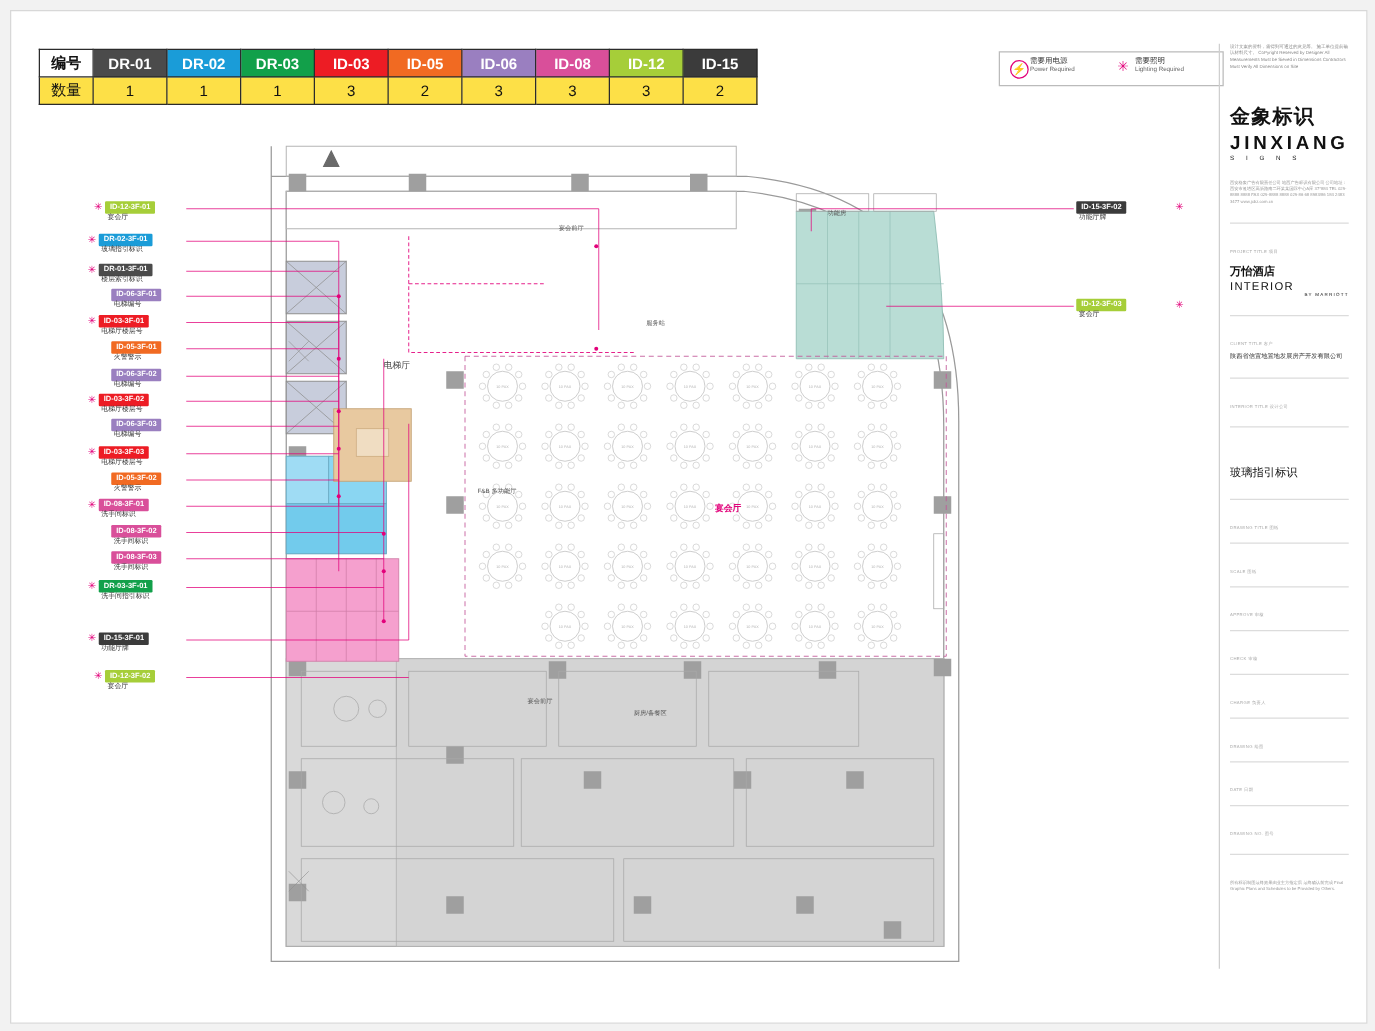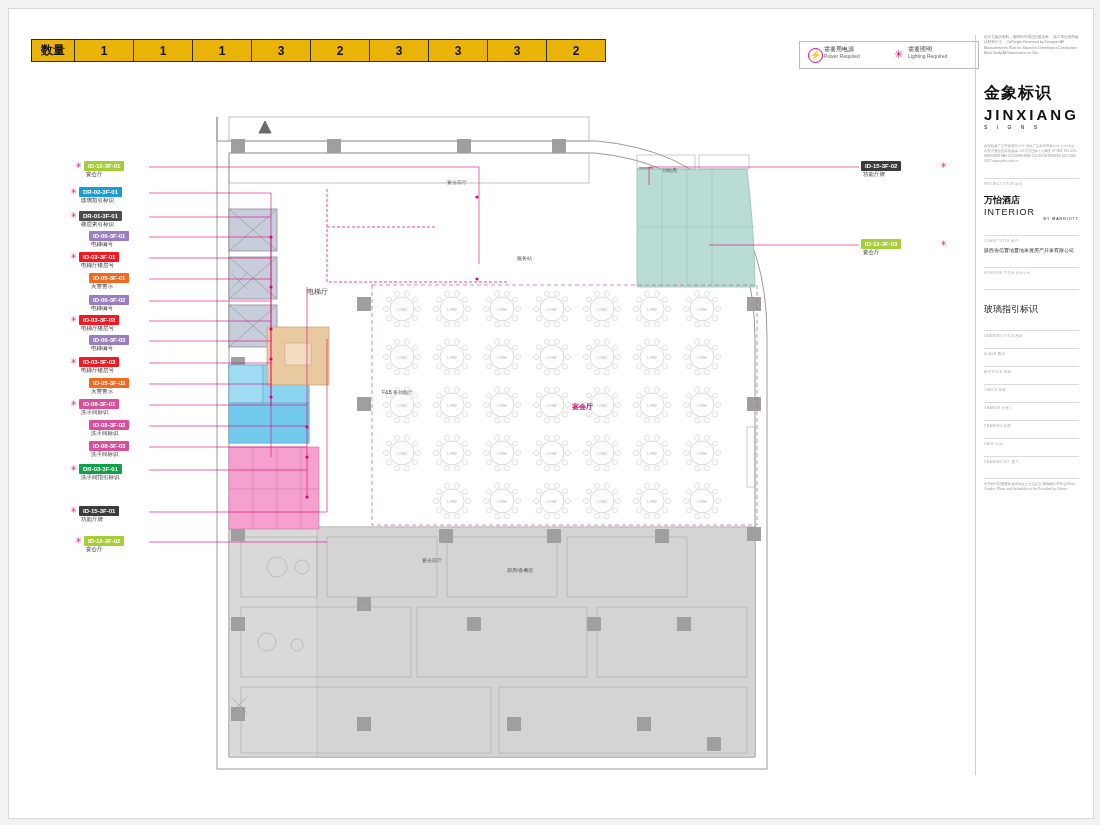--- a/index.html
+++ b/index.html
@@ -23,21 +23,21 @@
     border:1px solid #2b2b2b;
     width:58px;height:21px;
     text-align:center;vertical-align:middle;
     color:#ffffff;font-weight:bold;
     padding:0;
   }
   .legend td.hdr{
     width:42px;background:#ffffff;color:#111;font-weight:bold;
   }
   .legend tr.qty td{
-    background:#eab308;color:#111;font-weight:bold;
+    background:#fde047;color:#111;font-weight:normal;
   }
   
   .keybox{
     position:absolute;left:790px;top:32px;width:178px;height:26px;
     border:1px solid #bbb;background:#fff;
   }
   .keyitem{position:absolute;top:4px;font-size:5px;line-height:7px;color:#666;}
   .keyitem .cn{font-size:6px;color:#333;display:block;}
   .keyitem .en{display:block;}
   .bolt{
@@ -51,21 +51,21 @@
   
   .titleblock{
     position:absolute;right:14px;top:26px;width:104px;height:740px;
     border-left:1px solid #cfcfcf;padding-left:8px;box-sizing:border-box;
   }
   .tb-note{font-size:3.6px;line-height:5.4px;color:#888;}
   .logo-cn{font-size:16px;font-weight:bold;color:#111;letter-spacing:1px;margin-top:26px;}
   .logo-en{font-size:15px;font-weight:bold;color:#111;letter-spacing:3px;margin-top:2px;}
   .logo-sub{font-size:5px;color:#111;letter-spacing:4px;margin-top:1px;}
   .tb-addr{font-size:3.4px;line-height:5px;color:#999;margin-top:14px;}
-  .tb-row{border-top:1px solid #dcdcdc;margin-top:14px;padding-top:3px;}
+  .tb-row{border-top:1px solid #dcdcdc;margin-top:14px;padding-top:20px;}
   .tb-label{font-size:3.4px;color:#aaa;letter-spacing:.3px;}
   .tb-val-cn{font-size:5px;color:#333;margin-top:4px;}
   .brand-cn{font-size:9px;font-weight:bold;color:#111;margin-top:8px;}
   .brand-en{font-size:9px;letter-spacing:1px;color:#111;}
   .tb-stage{font-size:9px;color:#111;margin-top:10px;}
   .tb-foot{font-size:3.4px;line-height:5px;color:#999;}
   
   .plan{position:absolute;left:198px;top:88px;width:580px;height:680px;}
   .plan svg{position:absolute;left:0;top:0;}
   
@@ -82,20 +82,32 @@
   .lbl.big{font-size:7px;color:#444;}
   .lbl.pink{color:#e2007a;font-weight:bold;}
 </style>
 </head>
 <body>
 
 <div class="sheet">
 
   <table class="legend">
     <tbody>
+        <tr class="codes" id="legend-codes">
+      <td class="hdr">编号</td>
+    <td style="background: rgb(75, 75, 75);">DR-01</td>
+          <td style="background: rgb(26, 156, 216);">DR-02</td>
+          <td style="background: rgb(18, 160, 74);">DR-03</td>
+          <td style="background: rgb(237, 28, 36);">ID-03</td>
+          <td style="background: rgb(241, 106, 34);">ID-05</td>
+          <td style="background: rgb(154, 127, 192);">ID-06</td>
+          <td style="background: rgb(217, 79, 154);">ID-08</td>
+          <td style="background: rgb(166, 206, 57);">ID-12</td>
+          <td style="background: rgb(59, 59, 59);">ID-15</td>
+        </tr>
     <tr class="qty" id="legend-qtys">
       <td class="hdr">数量</td>
     <td>1</td>
           <td>1</td>
           <td>1</td>
           <td>3</td>
           <td>2</td>
           <td>3</td>
           <td>3</td>
           <td>3</td>

